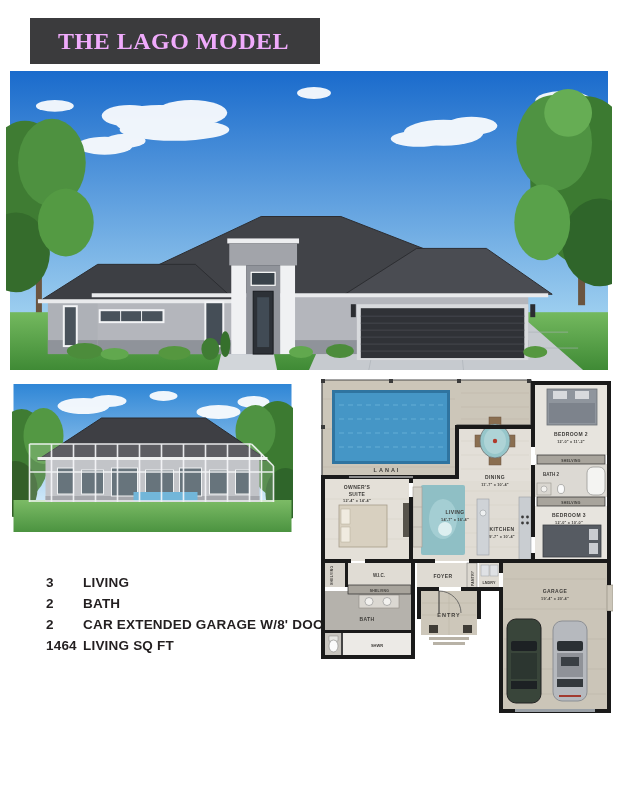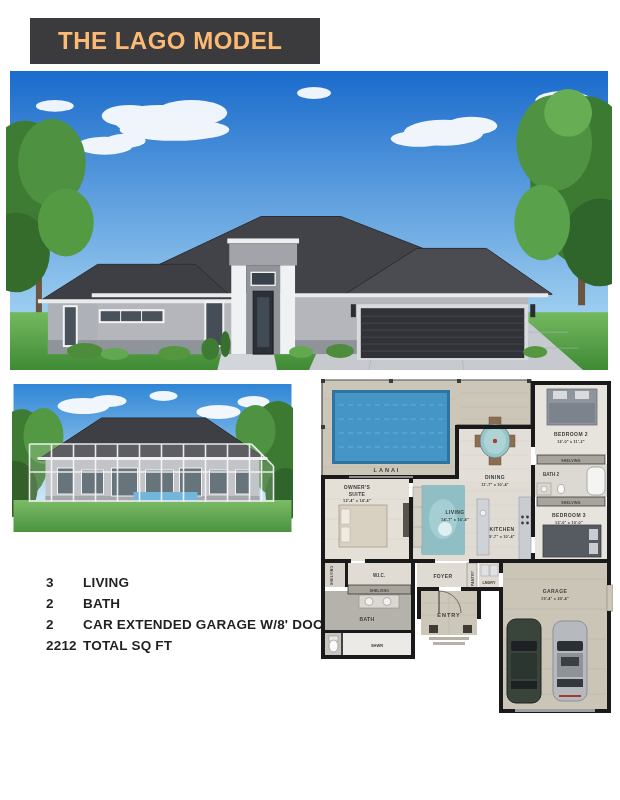--- a/index.html
+++ b/index.html
@@ -1,20 +1,20 @@
 <!DOCTYPE html>
 <html><head>
 <meta charset="utf-8">
 <style>
   html,body{margin:0;padding:0;}
   body{width:620px;height:800px;background:#ffffff;position:relative;overflow:hidden;
        font-family:"Liberation Sans",sans-serif;}
   .banner{position:absolute;left:30px;top:18px;width:290px;height:46px;background:#3b3b3d;
           display:flex;align-items:center;padding-left:28px;box-sizing:border-box;}
-  .banner span{color:#fdba74;font-weight:700;font-size:24px;letter-spacing:.5px;}
+  .banner span{color:#f0abfc;font-weight:700;font-size:24px;letter-spacing:.5px;font-family:Liberation Serif, serif;}
   .front-view{position:absolute;left:6px;top:71px;width:606px;height:299px;}
   .rear-view{position:absolute;left:12px;top:384px;width:281px;height:148px;}
   .floorplan{position:absolute;left:321px;top:379px;width:292px;height:340px;}
   .specs{position:absolute;left:46px;top:575px;}
   .spec-row{display:flex;margin-bottom:6px;color:#231f20;font-weight:700;font-size:13.5px;
             letter-spacing:.2px;}
   .spec-value{width:37px;}
   svg{display:block;}
   .fp text{font-family:"Liberation Sans",sans-serif;font-weight:700;fill:#3d3b38;}
   .roomlbl{font-size:5px;letter-spacing:.4px;}
@@ -208,22 +208,22 @@
   </div>
   <div class="spec-row">
     <span class="spec-value">2</span>
     <span class="spec-label">BATH</span>
   </div>
   <div class="spec-row">
     <span class="spec-value">2</span>
     <span class="spec-label">CAR EXTENDED GARAGE W/8' DOORS</span>
   </div>
   <div class="spec-row">
-    <span class="spec-value">2212</span>
-    <span class="spec-label">TOTAL SQ FT</span>
+    <span class="spec-value">1464</span>
+    <span class="spec-label">LIVING SQ FT</span>
   </div>
 </div>
 
 <div class="floorplan">
 <svg class="fp" width="292" height="340" viewBox="0 0 292 340">
 
   <g>
     <polygon points="1,1 210,1 210,46 136,46 136,97 1,97" fill="#ccc6b9"></polygon>
     <g stroke="#b3ac9e" stroke-width="0.6" opacity="0.6">
       <line x1="2" y1="20" x2="134" y2="20"></line>

